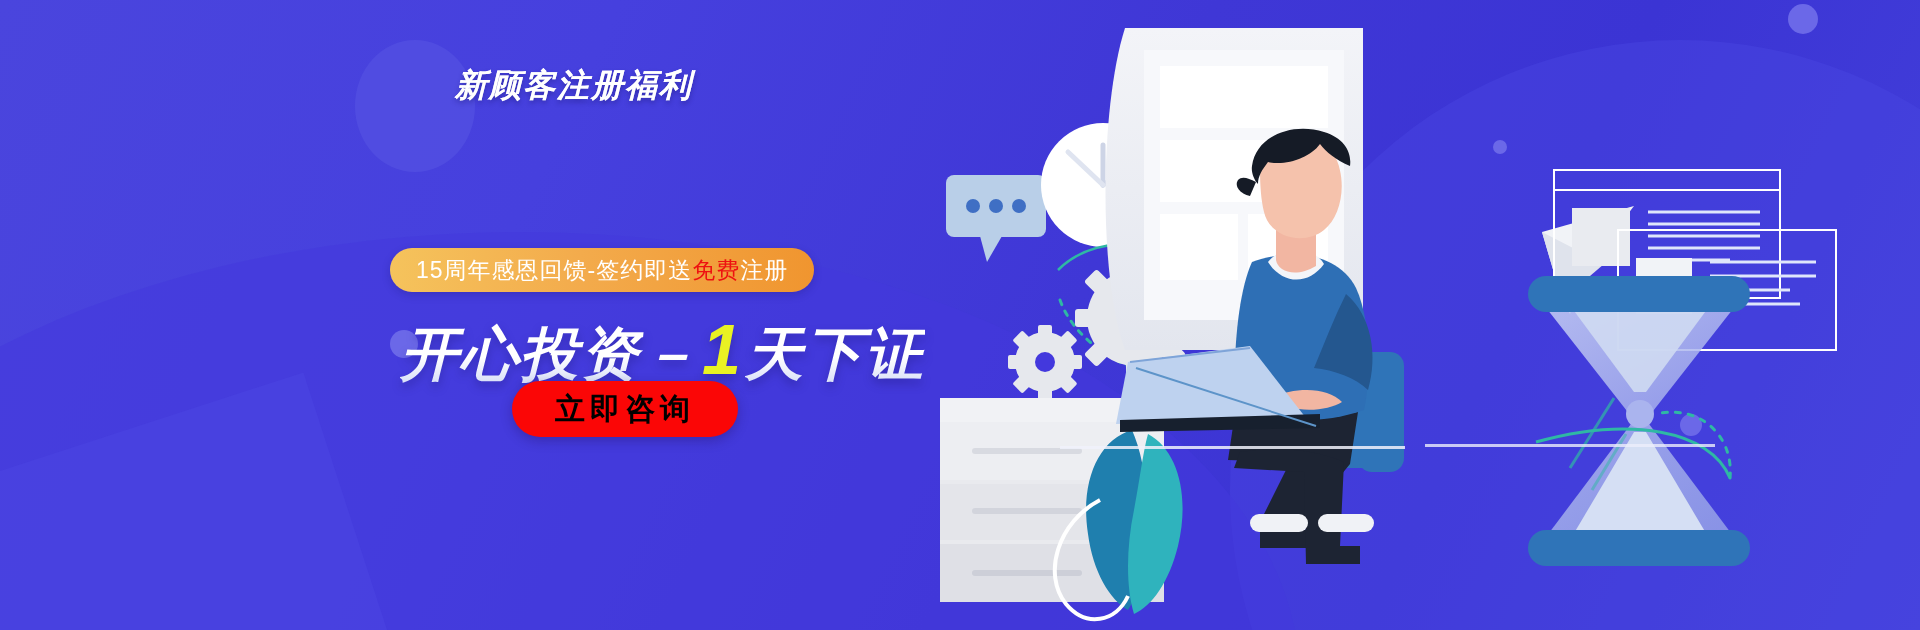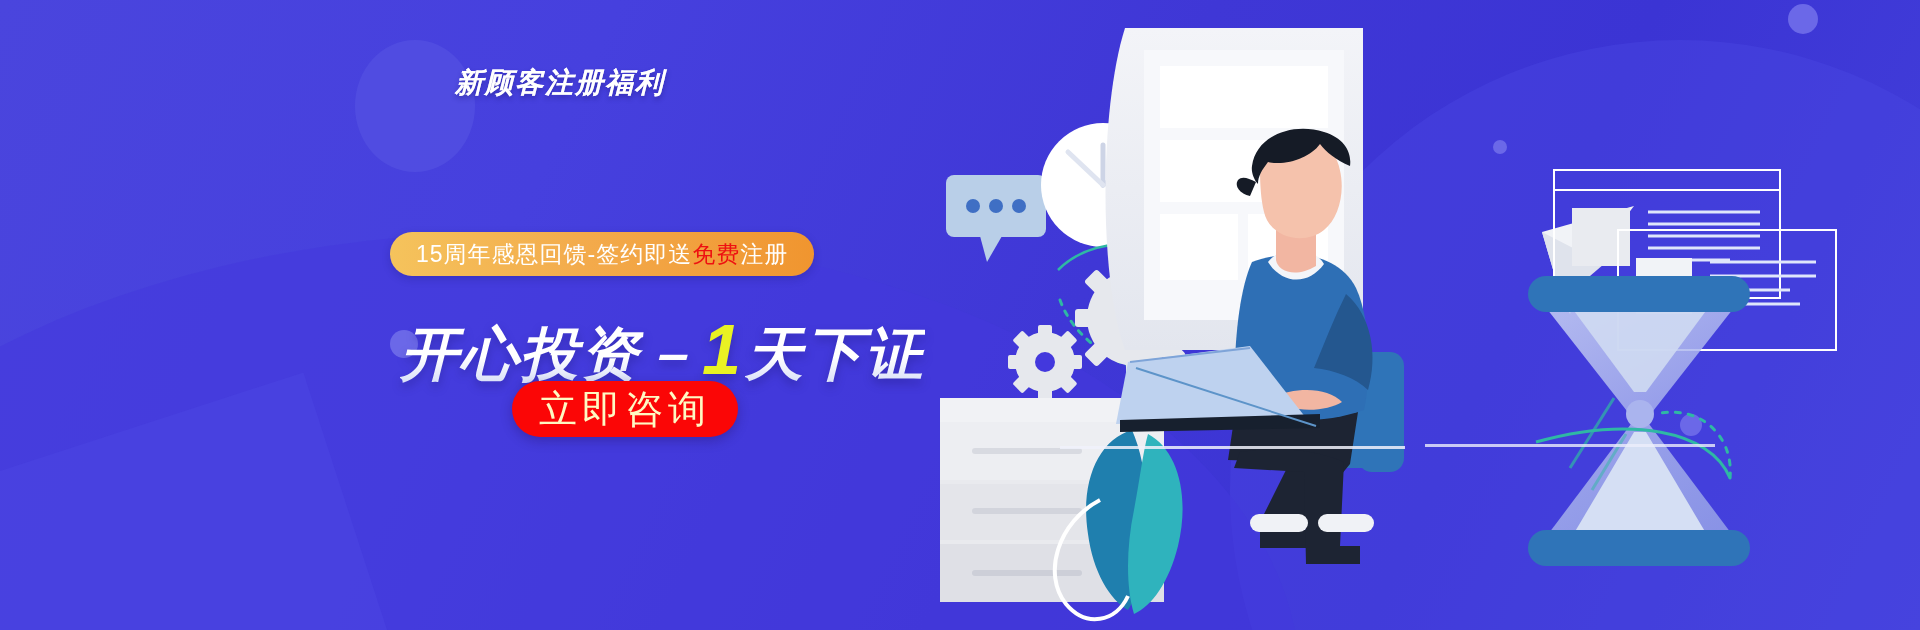--- a/index.html
+++ b/index.html
@@ -31,37 +31,37 @@
   .dot.d2{left:1788px;top:4px;width:30px;height:30px;}
   .dot.d3{left:1493px;top:140px;width:14px;height:14px;}
   .dot.d4{left:1680px;top:414px;width:22px;height:22px;}
   .ground-line{position:absolute;left:1060px;top:446px;width:345px;height:3px;background:#f0f1fb;opacity:.85;}
   .ground-line2{position:absolute;left:1425px;top:444px;width:290px;height:3px;background:#eceefb;opacity:.8;}
 
   
   .copy{position:absolute;left:0;top:0;width:960px;height:630px;}
   .eyebrow{
     position:absolute;left:455px;top:64px;
-    font-size:28px;font-weight:bold;letter-spacing:2px;color:#ffffff;
+    font-size:32px;font-weight:bold;letter-spacing:2px;color:#ffffff;
     font-style:italic;
     text-shadow:0 3px 5px rgba(28,24,120,.45);
     background:linear-gradient(180deg,#ffffff 0%,#ffffff 55%,#cdd6f5 100%);
     -webkit-background-clip:text;background-clip:text;
     white-space:nowrap;
   }
   .headline{
     position:absolute;left:330px;top:122px;
     font-size:104px;font-weight:bold;letter-spacing:4px;line-height:1;
     font-style:italic;color:#ffffff;white-space:nowrap;
     background:linear-gradient(180deg,#ffffff 0%,#ffffff 48%,#e4e9fb 70%,#b9c6f2 100%);
     -webkit-background-clip:text;background-clip:text;-webkit-text-fill-color:transparent;
     filter:drop-shadow(0 6px 6px rgba(25,20,110,.35));
   }
   .badge{
-    position:absolute;left:390px;top:232px;height:44px;padding:0 26px;
+    position:absolute;left:390px;top:248px;height:44px;padding:0 26px;
     display:flex;align-items:center;border-radius:22px;
     background:linear-gradient(90deg,#f5c35c 0%,#f3ab4c 45%,#f0952f 100%);
     box-shadow:0 3px 8px rgba(20,16,90,.22);
     white-space:nowrap;
     text-align:center;
   }
   .badge span{font-size:23px;color:#ffffff;letter-spacing:1px;}
   .badge .hl{color:#ee1111;font-weight:normal;}
   .subline{
     position:absolute;left:400px;top:310px;
@@ -70,21 +70,21 @@
     filter:drop-shadow(0 5px 5px rgba(25,20,110,.35));
   }
   .subline .num{color:#e9f223;font-size:70px;padding:0 2px;}
   .subline .wrap{
     background:linear-gradient(180deg,#ffffff 0%,#ffffff 55%,#d4dcf7 100%);
     -webkit-background-clip:text;background-clip:text;-webkit-text-fill-color:transparent;
   }
   .cta{
     position:absolute;left:512px;top:381px;width:226px;height:56px;
     border:none;border-radius:28px;background:#fb0606;cursor:pointer;
-    color:#fef9c3;font-size:38px;font-weight:normal;letter-spacing:5px;
+    color:#000000;font-size:30px;font-weight:bold;letter-spacing:5px;
     font-family:"Liberation Sans","DejaVu Sans",sans-serif;
     box-shadow:0 4px 12px rgba(30,10,80,.3);
   }
 
   
   .illus{position:absolute;left:940px;top:0;width:980px;height:630px;}
 </style>
 </head>
 <body>
 

